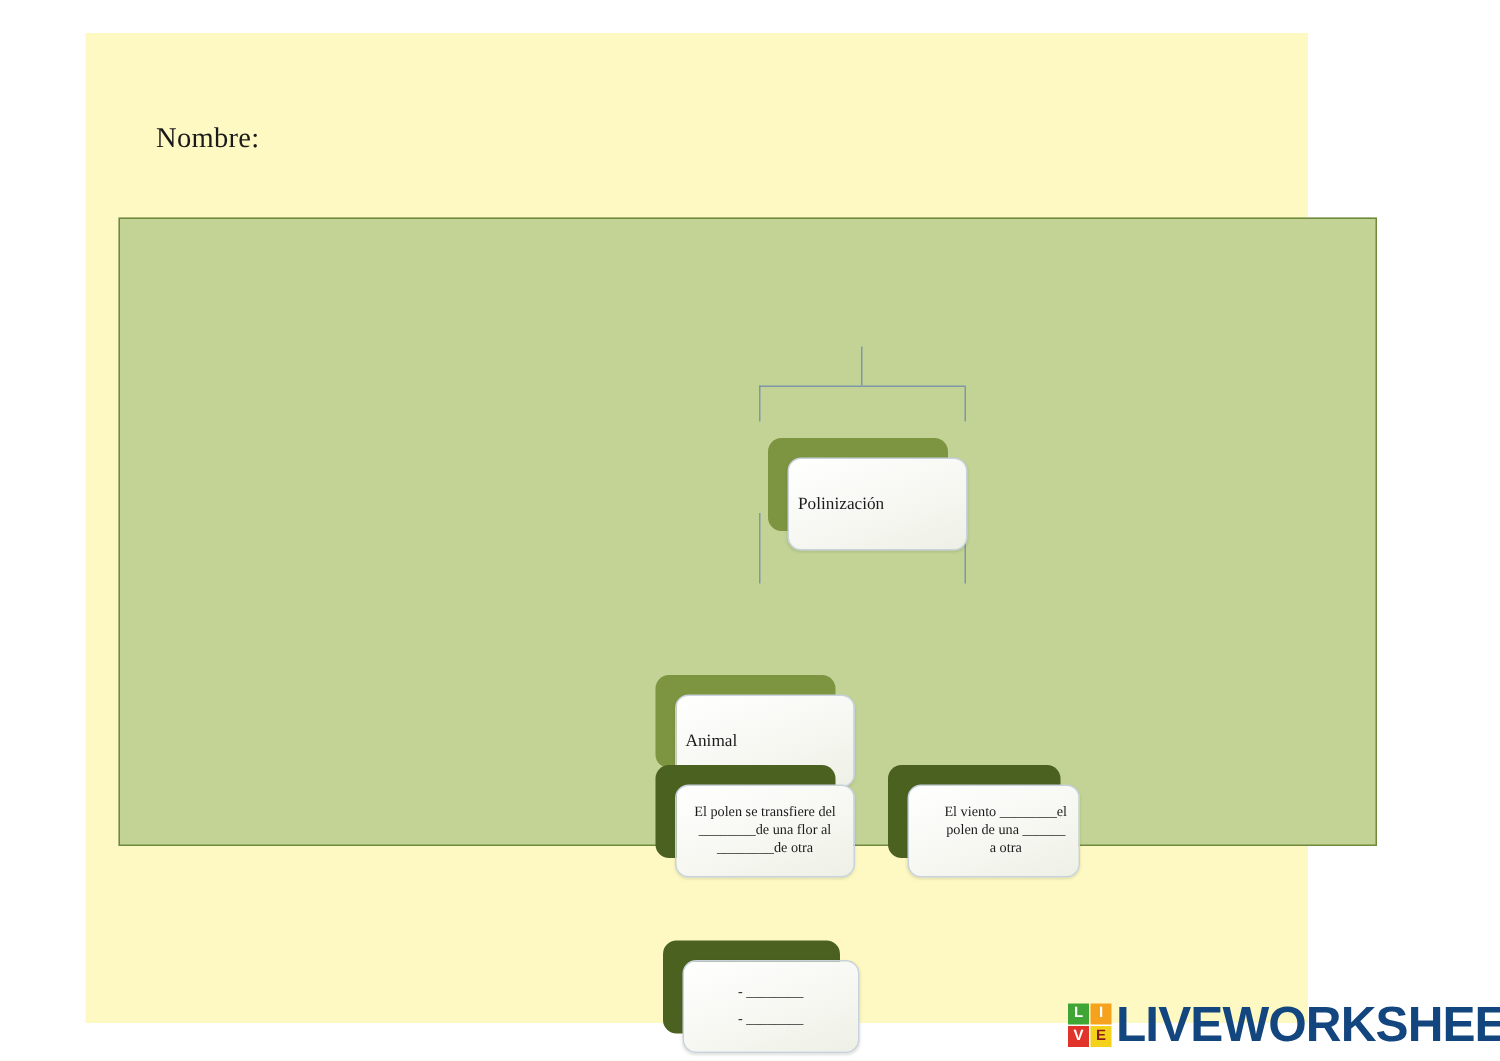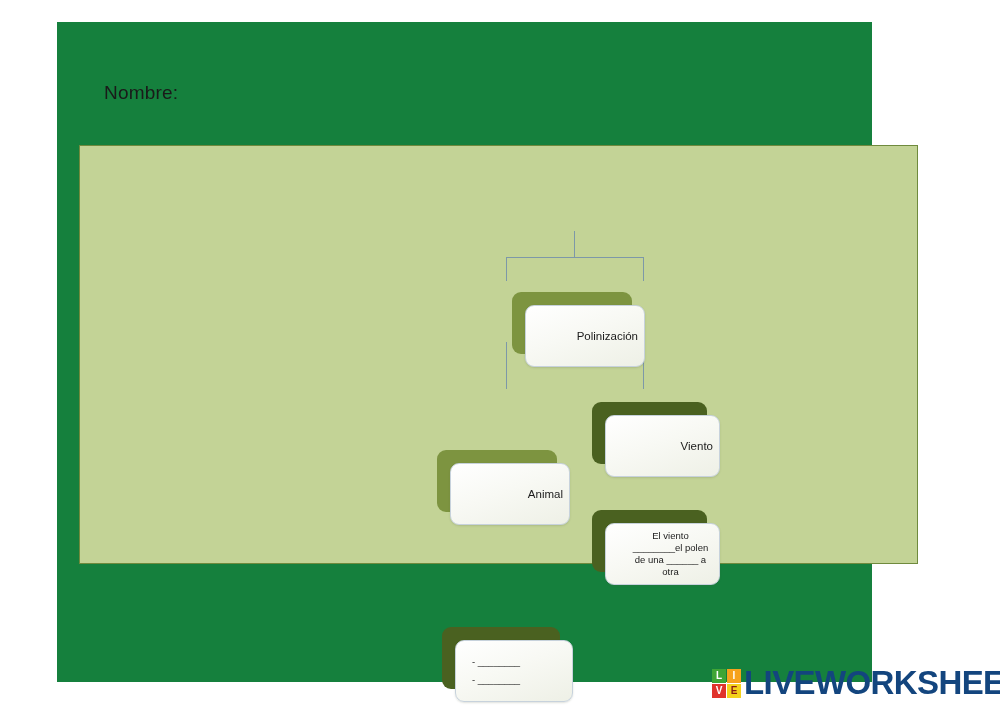--- a/index.html
+++ b/index.html
@@ -15,21 +15,22 @@
     font-family: "Liberation Sans", sans-serif;
   }
 
   
   #worksheet-page {
     position: absolute;
     left: 57px;
     top: 22px;
     width: 815px;
     height: 660px;
-    background: #15803d;
+    background: #fef9c3;
+    font-family: Liberation Serif, serif;
   }
 
   #name-line {
     position: absolute;
     left: 47px;
     top: 60px;
     font-size: 19px;
     color: #1a1a1a;
     letter-spacing: .2px;
     white-space: nowrap;
@@ -72,21 +73,21 @@
     left: 13px;
     top: 13px;
     width: 100%;
     height: 100%;
     border-radius: 9px;
     background: linear-gradient(160deg, #ffffff 0%, #f8f9f4 45%, #eef0e6 100%);
     border: 1px solid #c7d2dc;
     box-sizing: border-box;
     display: flex;
     align-items: center;
-    justify-content: flex-end;
+    justify-content: flex-start;
     text-align: center;
     color: #1b1b1b;
     box-shadow: 0 1px 2px rgba(80,90,60,.18);
   }
   .card-text {
     display: block;
     padding: 2px 6px;
     line-height: 1.28;
   }
 
@@ -103,21 +104,21 @@
   #node-viento { left: 512px; top: 256px; width: 115px; height: 62px; }
   #node-viento .card-text { font-size: 11.5px; }
 
   #node-animal-detail { left: 357px; top: 364px; width: 120px; height: 62px; }
   #node-animal-detail .card-text { font-size: 9.5px; }
 
   #node-viento-detail { left: 512px; top: 364px; width: 115px; height: 62px; }
   #node-viento-detail .card-text { font-size: 9.5px; margin-left: 16px; }
 
   #node-answers { left: 362px; top: 481px; width: 118px; height: 62px; }
-  #node-answers .card { justify-content: flex-start; }
+  #node-answers .card { justify-content: flex-start; padding-left: 20px; }
   #node-answers .card-text {
     font-size: 9.5px;
     text-align: left;
     padding-left: 16px;
     line-height: 1.9;
   }
 
   
   #liveworksheets-logo {
     position: absolute;
@@ -183,27 +184,27 @@
       </div>
     </div>
 
     <div class="node" id="node-animal">
       <div class="shadow olive-light"></div>
       <div class="card">
         <span class="card-text">Animal</span>
       </div>
     </div>
 
-    <div class="node" id="node-viento">
+
+    <div class="node" id="node-animal-detail">
       <div class="shadow olive-dark"></div>
       <div class="card">
-        <span class="card-text">Viento</span>
-      </div>
-    </div>
-
+        <span class="card-text">El polen se transfiere del ________de una flor al ________de otra</span>
+      </div>
+    </div>
 
     <div class="node" id="node-viento-detail">
       <div class="shadow olive-dark"></div>
       <div class="card">
         <span class="card-text">El viento ________el polen de una ______ a otra</span>
       </div>
     </div>
 
     <div class="node" id="node-answers">
       <div class="shadow olive-dark"></div>

